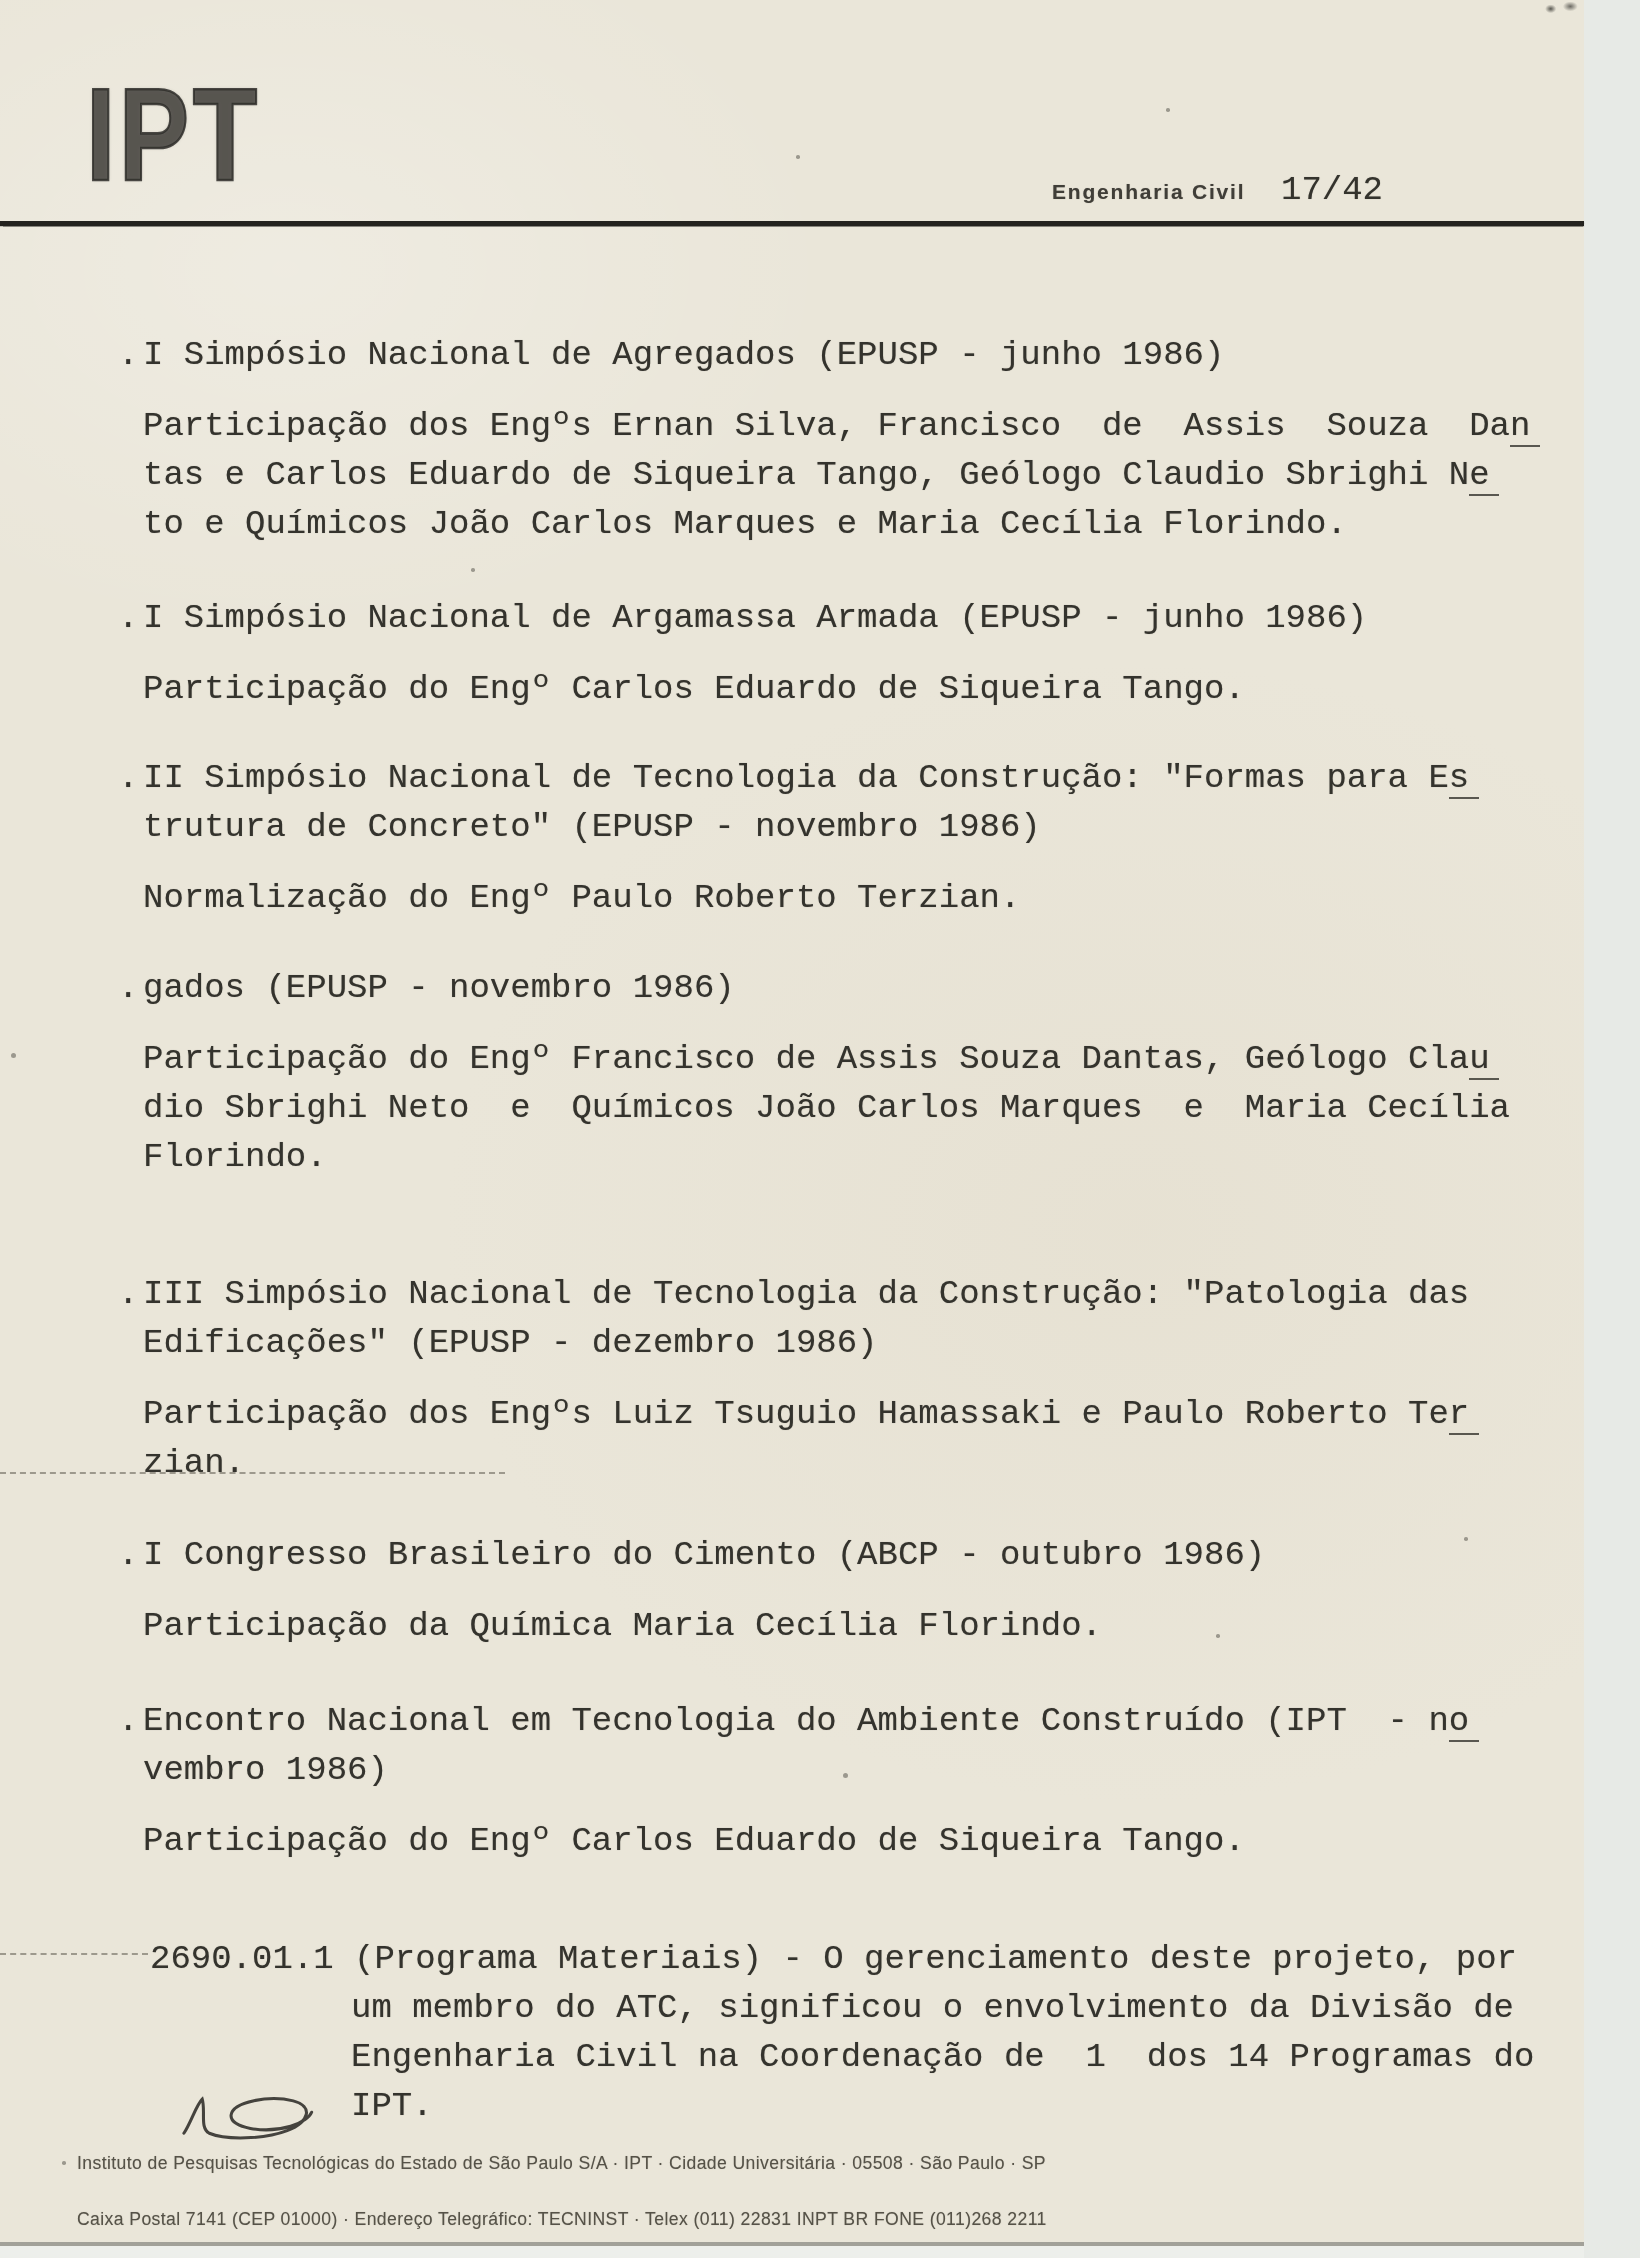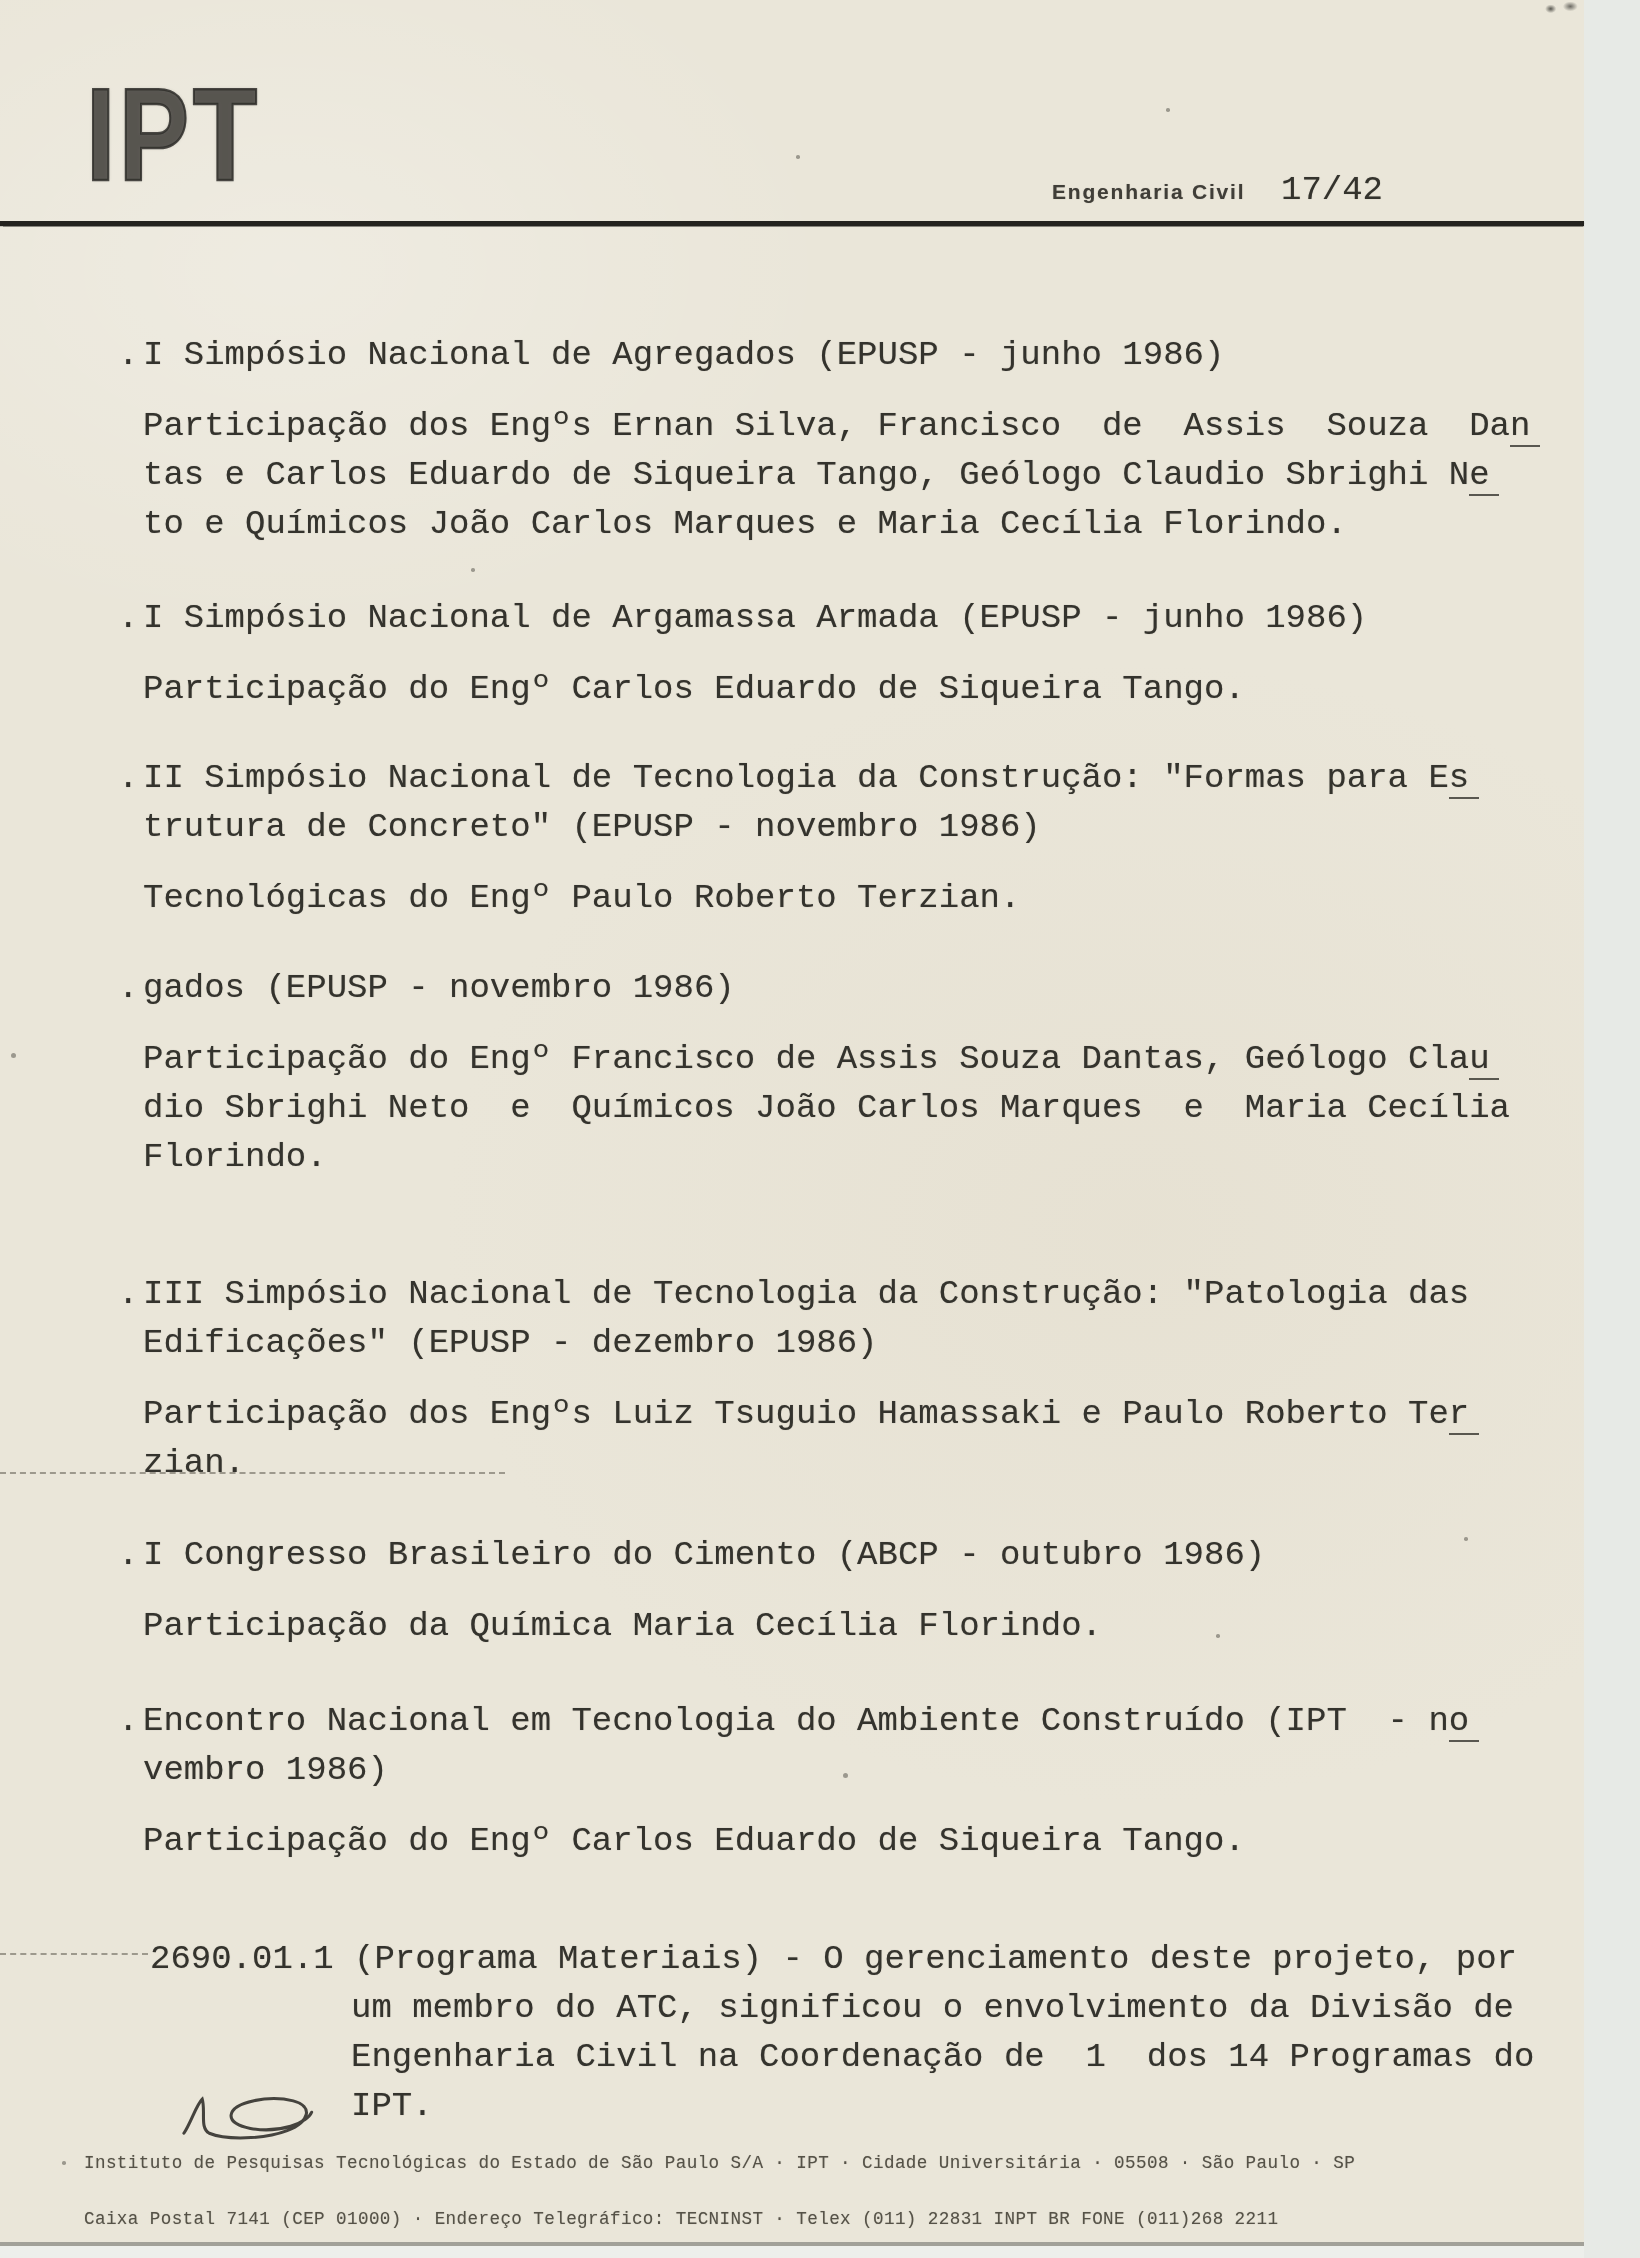--- a/index.html
+++ b/index.html
@@ -32,22 +32,22 @@
   .pagenum{position:absolute;left:1281px;top:171px;font-size:34px;color:#34332d;text-shadow:0 0 0.9px rgba(52,51,45,.4);}
   .rule{position:absolute;left:0;top:221px;width:1584px;height:5.3px;background:#24231f;box-shadow:0 0.9px 0.9px rgba(36,35,31,.5);}
   .sec{position:absolute;left:143px;font-size:34px;color:#34332d;text-shadow:0 0 0.9px rgba(52,51,45,.38);}
   .ln{white-space:pre;line-height:49px;height:49px;}
   .bullet{position:absolute;left:-25px;top:0;line-height:49px;}
   .para{margin-top:22px;}
   .hu:not(:empty){border-bottom:2.6px solid rgba(52,51,45,.8);padding-right:9.7px;}
   .note{position:absolute;left:150px;top:1935px;font-size:34px;color:#34332d;text-shadow:0 0 0.9px rgba(52,51,45,.38);}
   .note .ind{padding-left:201px;}
   .footer-ln{
-    position:absolute;left:84px;white-space:pre;
-    font-family:Liberation Mono, monospace;font-size:17.6px;letter-spacing:0.4px;
+    position:absolute;left:77px;white-space:pre;
+    font-family:Liberation Sans, sans-serif;font-size:17.6px;letter-spacing:0.4px;
     color:rgba(72,68,58,.88);text-shadow:0 0 0.9px rgba(72,68,58,.35);
   }
   .f1{top:2153px;} .f2{top:2181px;margin-top:28px;}
   .dash1{position:absolute;left:0;top:1472px;width:505px;border-top:2.6px dashed rgba(80,76,66,.5);}
   .dash2{position:absolute;left:0;top:1953px;width:148px;border-top:2.6px dashed rgba(80,76,66,.5);}
   .smudge{
     position:absolute;left:1537px;top:0;width:49px;height:16px;
     background:
       radial-gradient(8px 6.2px at 28% 55%, rgba(40,40,36,.75), rgba(40,40,36,0) 70%),
       radial-gradient(10.6px 7px at 68% 40%, rgba(40,40,36,.65), rgba(40,40,36,0) 70%);
@@ -83,21 +83,21 @@
     <div class="para">
       <div class="ln"><span>Participação do Engº Carlos Eduardo de Siqueira Tango.</span><span class="hu"></span></div>
     </div>
   </div>
 
   <div class="sec" style="top:754px">
     <span class="bullet">.</span>
     <div class="ln"><span>II Simpósio Nacional de Tecnologia da Construção: "Formas para E</span><span class="hu">s</span></div>
     <div class="ln"><span>trutura de Concreto" (EPUSP - novembro 1986)</span><span class="hu"></span></div>
     <div class="para">
-      <div class="ln"><span>Tecnológicas do Engº Paulo Roberto Terzian.</span><span class="hu"></span></div>
+      <div class="ln"><span>Normalização do Engº Paulo Roberto Terzian.</span><span class="hu"></span></div>
     </div>
   </div>
 
   <div class="sec" style="top:964px">
     <span class="bullet">.</span>
     <div class="ln"><span>gados (EPUSP - novembro 1986)</span><span class="hu"></span></div>
     <div class="para">
       <div class="ln"><span>Participação do Engº Francisco de Assis Souza Dantas, Geólogo Cla</span><span class="hu">u</span></div>
       <div class="ln"><span>dio Sbrighi Neto  e  Químicos João Carlos Marques  e  Maria Cecília</span><span class="hu"></span></div>
       <div class="ln"><span>Florindo.</span><span class="hu"></span></div>

